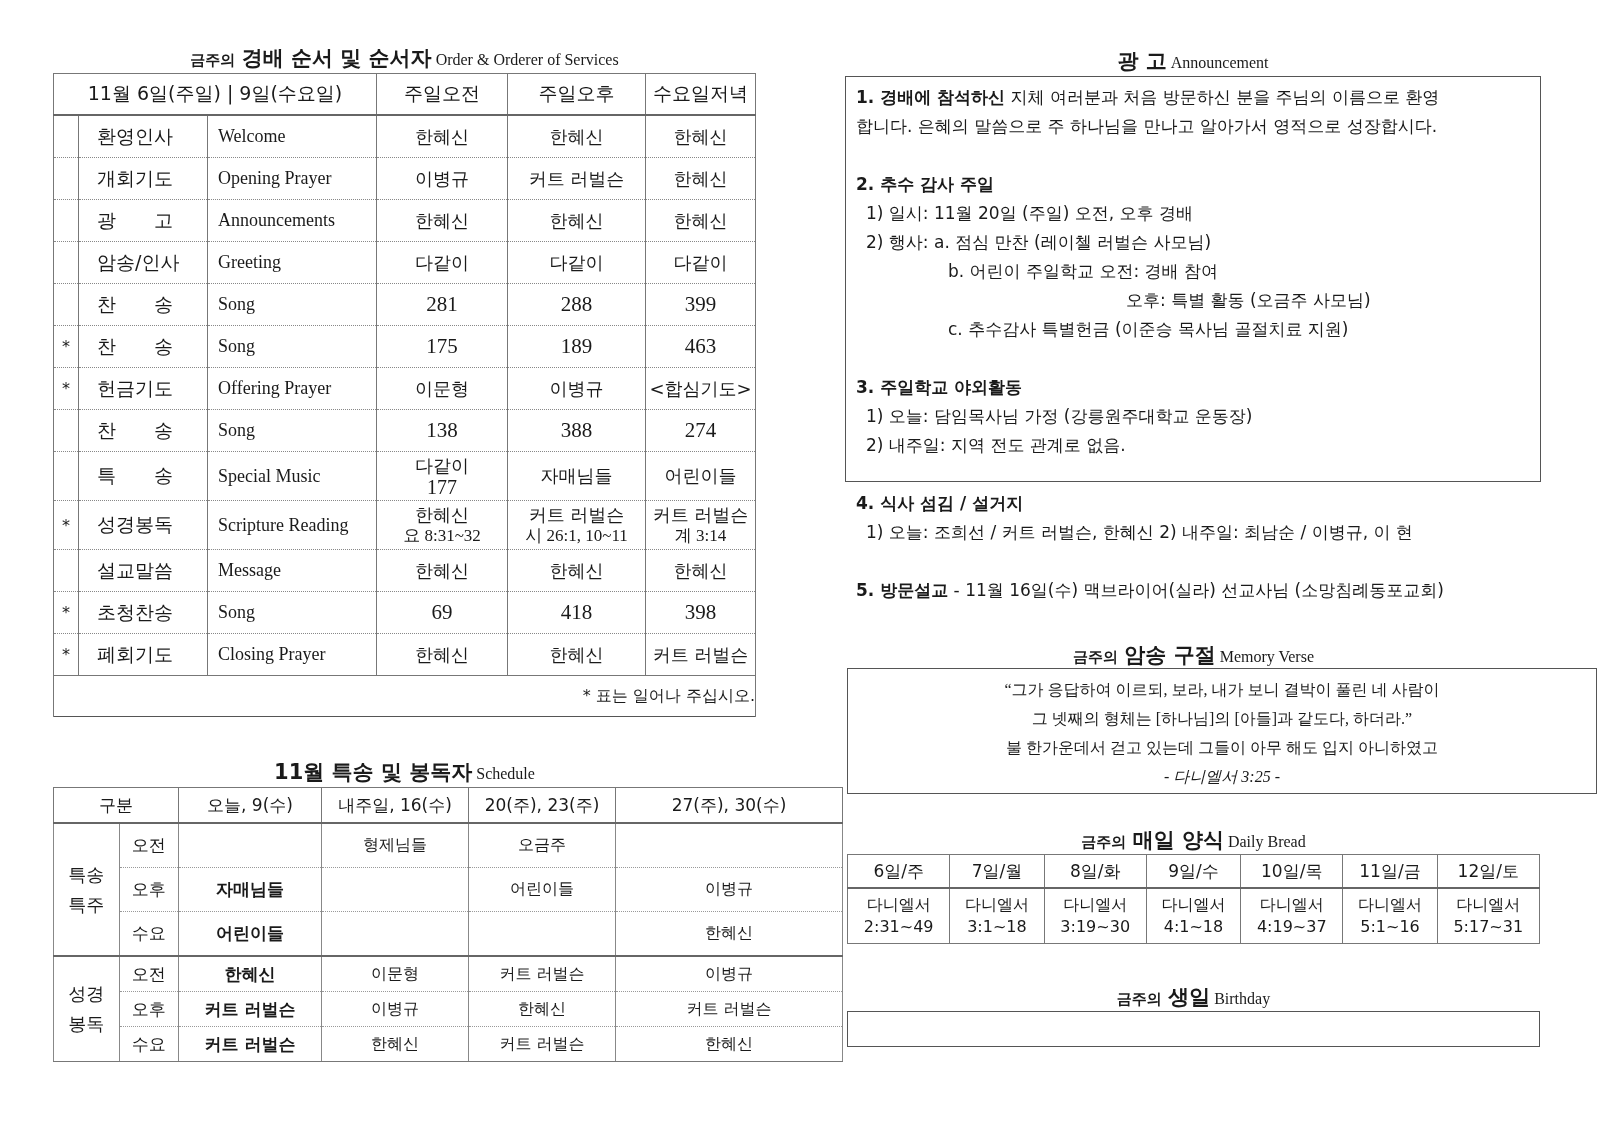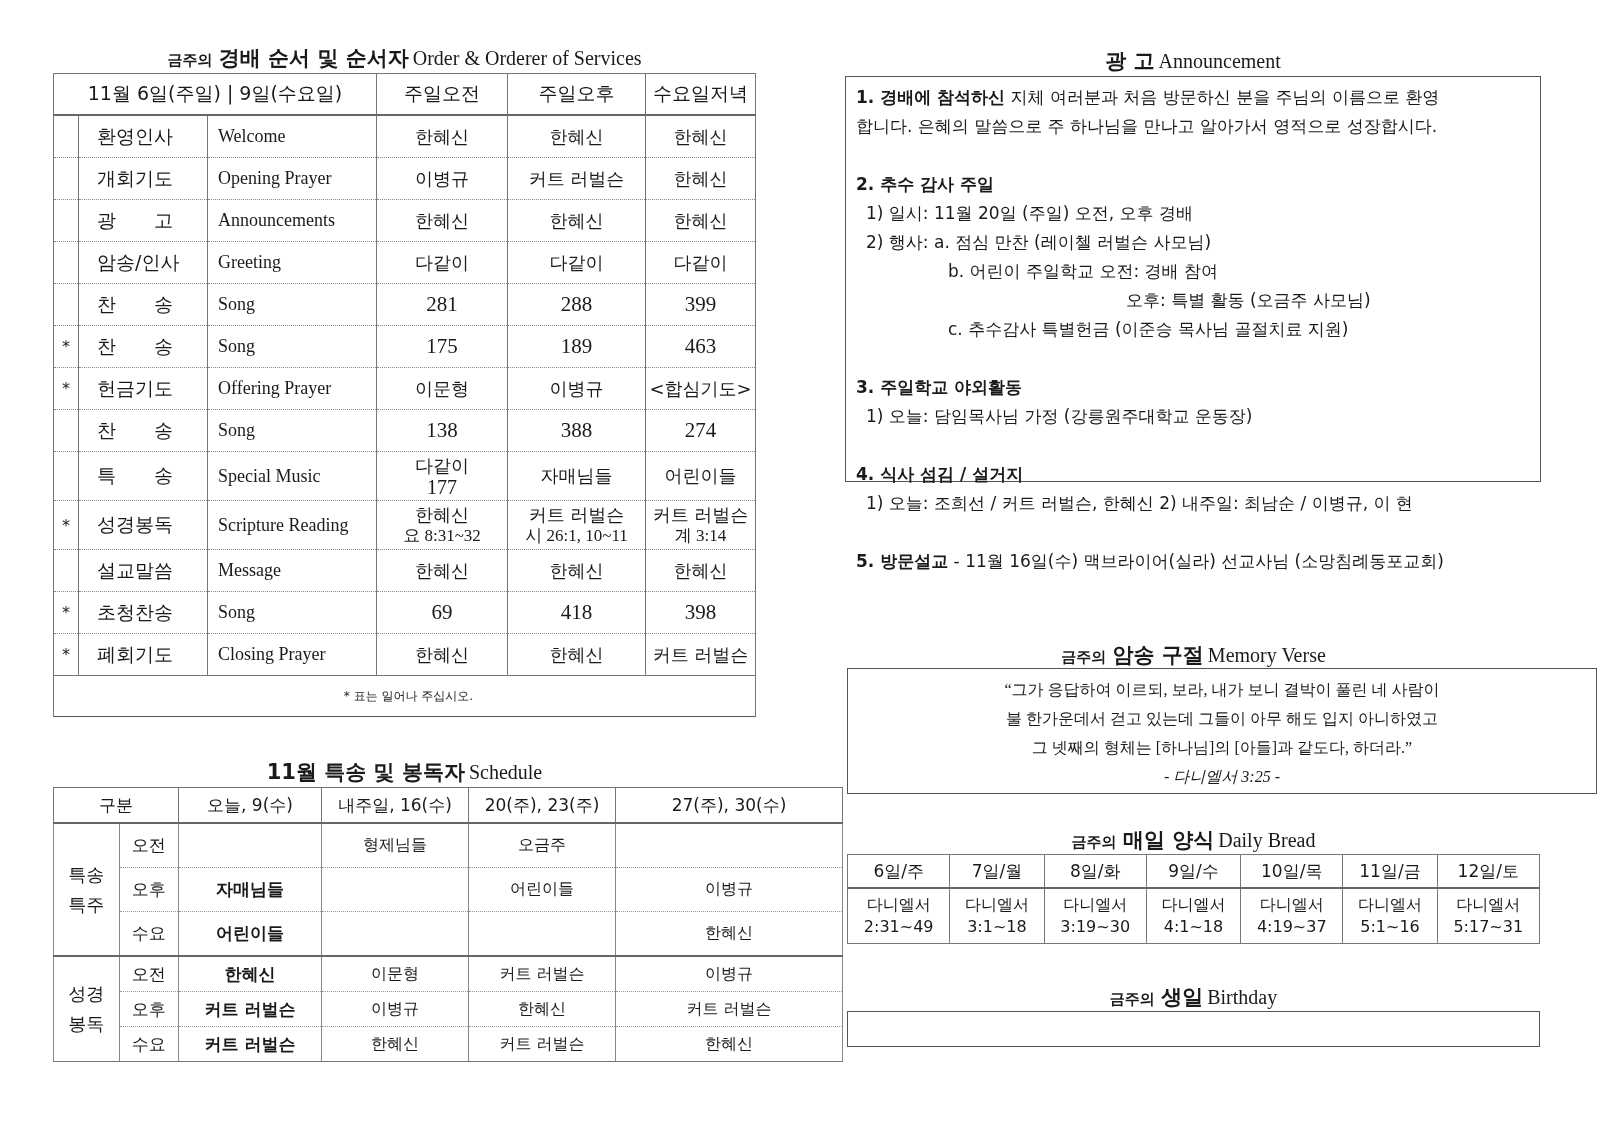--- a/index.html
+++ b/index.html
@@ -1,35 +1,35 @@
 <!DOCTYPE html>
 <html><head>
 <meta charset="utf-8">
 <style>
   html, body { margin:0; padding:0; background:#ffffff; }
   body { width:1600px; height:1132px; position:relative; font-family:"DejaVu Serif", serif; color:#1a1a1a; overflow:hidden; }
   .sec-title { position:absolute; text-align:center; font-size:20px; white-space:nowrap; }
   .sec-title .ko { font-family:"DejaVu Sans", sans-serif; font-weight:bold; font-size:21px; }
   .sec-title .ko-small { font-family:"DejaVu Sans", sans-serif; font-weight:bold; font-size:15px; }
-  .sec-title .en { font-family:"Liberation Serif", serif; font-size:20px; margin-left:4px; }
+  .sec-title .en { font-family:"Liberation Serif", serif; font-size:16px; margin-left:4px; }
   table { border-collapse:collapse; position:absolute; }
   td, th { font-weight:normal; padding:0; text-align:center; vertical-align:middle; }
   
   #order { left:53px; top:73px; width:703px; border:1.5px solid #555; }
   #order th { height:40px; font-family:"DejaVu Sans", sans-serif; font-size:19px; border:1px solid #777; border-bottom:2px double #666; }
   #order td { border-left:1px solid #777; border-right:1px solid #777; border-bottom:1px dotted #888; height:41px; font-size:18px; }
   #order td.star { width:24px; font-family:"DejaVu Sans", sans-serif; font-size:16px; }
   #order td.ko { width:110px; text-align:left; padding-left:18px; font-family:"DejaVu Sans", sans-serif; font-size:19px; }
   #order td.en { width:158px; text-align:left; padding-left:10px; font-family:"Liberation Serif", serif; font-size:18px; }
   #order td.v { font-family:"DejaVu Sans", sans-serif; font-size:18px; }
   #order td.v .num { font-family:"Liberation Serif", serif; font-size:21px; }
   #order td.v .sub { display:block; font-family:"Liberation Serif", serif; font-size:17px; line-height:20px; }
   #order td.v .main { display:block; line-height:22px; }
   #order tr.tall td { height:48px; }
-  #order td.note { text-align:center; padding-left:8px; font-family:"DejaVu Sans", sans-serif; font-size:12px; height:40px; border-bottom:none; }
+  #order td.note { text-align:right; padding-left:8px; font-family:"DejaVu Sans", sans-serif; font-size:16px; height:40px; border-bottom:none; }
   
   #sched { left:53px; top:787px; width:790px; border:1.5px solid #555; }
   #sched th { height:34px; font-family:"DejaVu Sans", sans-serif; font-size:17px; border:1px solid #777; border-bottom:2px double #666; }
   #sched td { border:1px solid #888; border-top:1px dotted #999; border-bottom:1px dotted #999; height:43px; font-family:"DejaVu Sans", sans-serif; font-size:16px; }
   #sched td.grp { width:64px; font-size:18px; line-height:30px; border-bottom:2px double #666; }
   #sched td.sub { width:58px; font-size:17px; }
   #sched tr.g2 td { height:34px; }
   #sched td.bold { font-weight:bold; font-size:17px; }
   #sched tr.lastg1 td { border-bottom:2px double #666; }
   
@@ -272,40 +272,41 @@
     <div class="l1">1) 일시: 11월 20일 (주일) 오전, 오후 경배</div>
     <div class="l1">2) 행사: a. 점심 만찬 (레이첼 러벌슨 사모님)</div>
     <div class="l2">b. 어린이 주일학교 오전: 경배 참여</div>
     <div class="l3">오후: 특별 활동 (오금주 사모님)</div>
     <div class="l2">c. 추수감사 특별헌금 (이준승 목사님 골절치료 지원)</div>
   </div>
   <div class="gap"></div>
   <div class="para">
     <div class="h">3. 주일학교 야외활동</div>
     <div class="l1">1) 오늘: 담임목사님 가정 (강릉원주대학교 운동장)</div>
+    <div class="l1">2) 내주일: 지역 전도 관계로 없음.</div>
   </div>
   <div class="gap"></div>
   <div class="para">
     <div class="h">4. 식사 섬김 / 설거지</div>
     <div class="l1">1) 오늘: 조희선 / 커트 러벌슨, 한혜신 2) 내주일: 최남순 / 이병규, 이 현</div>
   </div>
   <div class="gap"></div>
   <div class="para">
     <span class="hl">5. 방문설교</span><span> - 11월 16일(수) 맥브라이어(실라) 선교사님 (소망침례동포교회)</span>
   </div>
 </div>
 
 <div class="sec-title" style="left:847px; top:641px; width:693px;">
   <span class="ko-small">금주의</span>
   <span class="ko">암송 구절</span><span class="en">Memory Verse</span>
 </div>
 <div id="verse" class="box">
   <div>“그가 응답하여 이르되, 보라, 내가 보니 결박이 풀린 네 사람이</div>
+  <div>그 넷째의 형체는 [하나님]의 [아들]과 같도다, 하더라.”</div>
   <div>불 한가운데서 걷고 있는데 그들이 아무 해도 입지 아니하였고</div>
-  <div>그 넷째의 형체는 [하나님]의 [아들]과 같도다, 하더라.”</div>
   <div class="ref">- 다니엘서 3:25 -</div>
 </div>
 
 <div class="sec-title" style="left:847px; top:826px; width:693px;">
   <span class="ko-small">금주의</span>
   <span class="ko">매일 양식</span><span class="en">Daily Bread</span>
 </div>
 <table id="bread">
   <thead>
     <tr>

